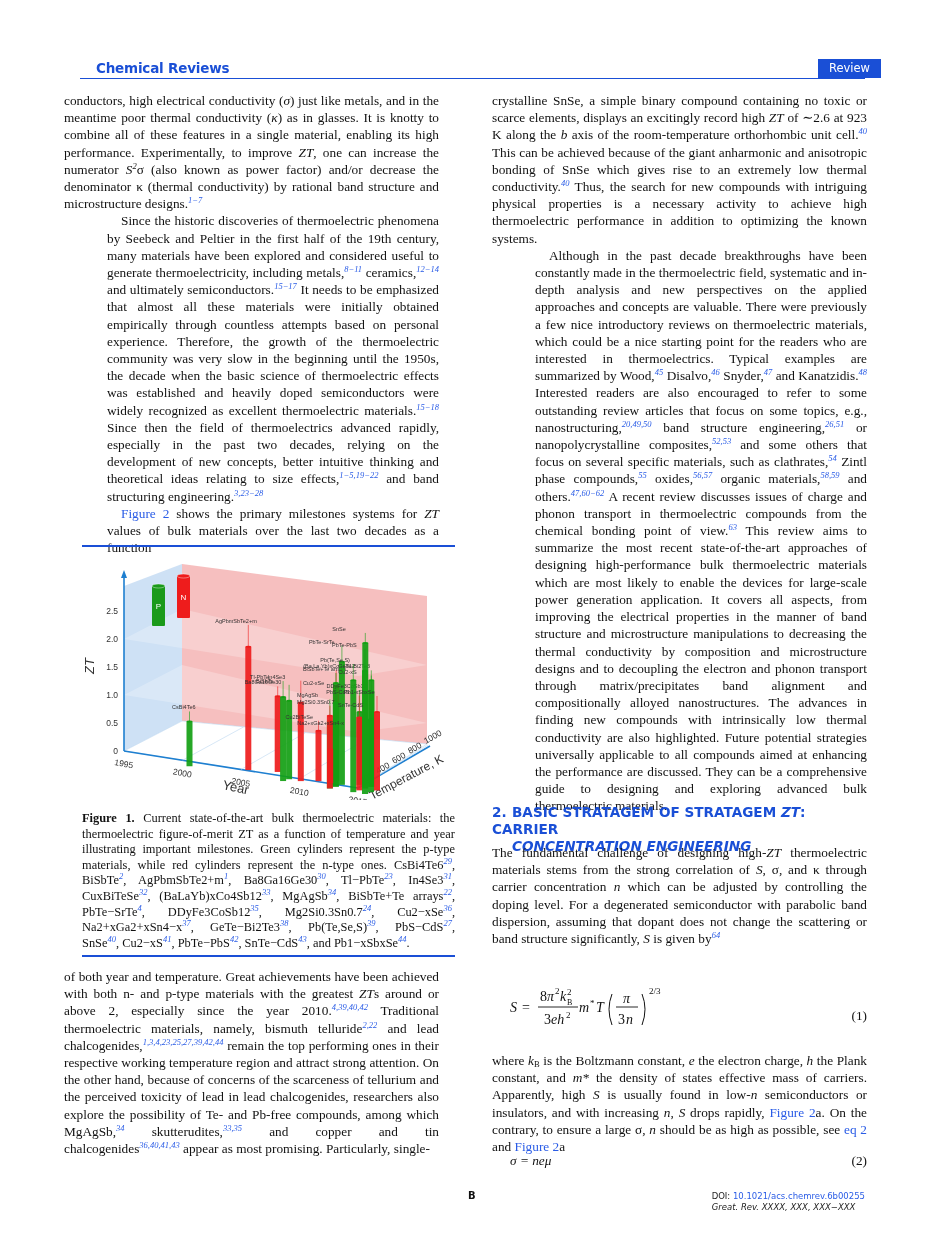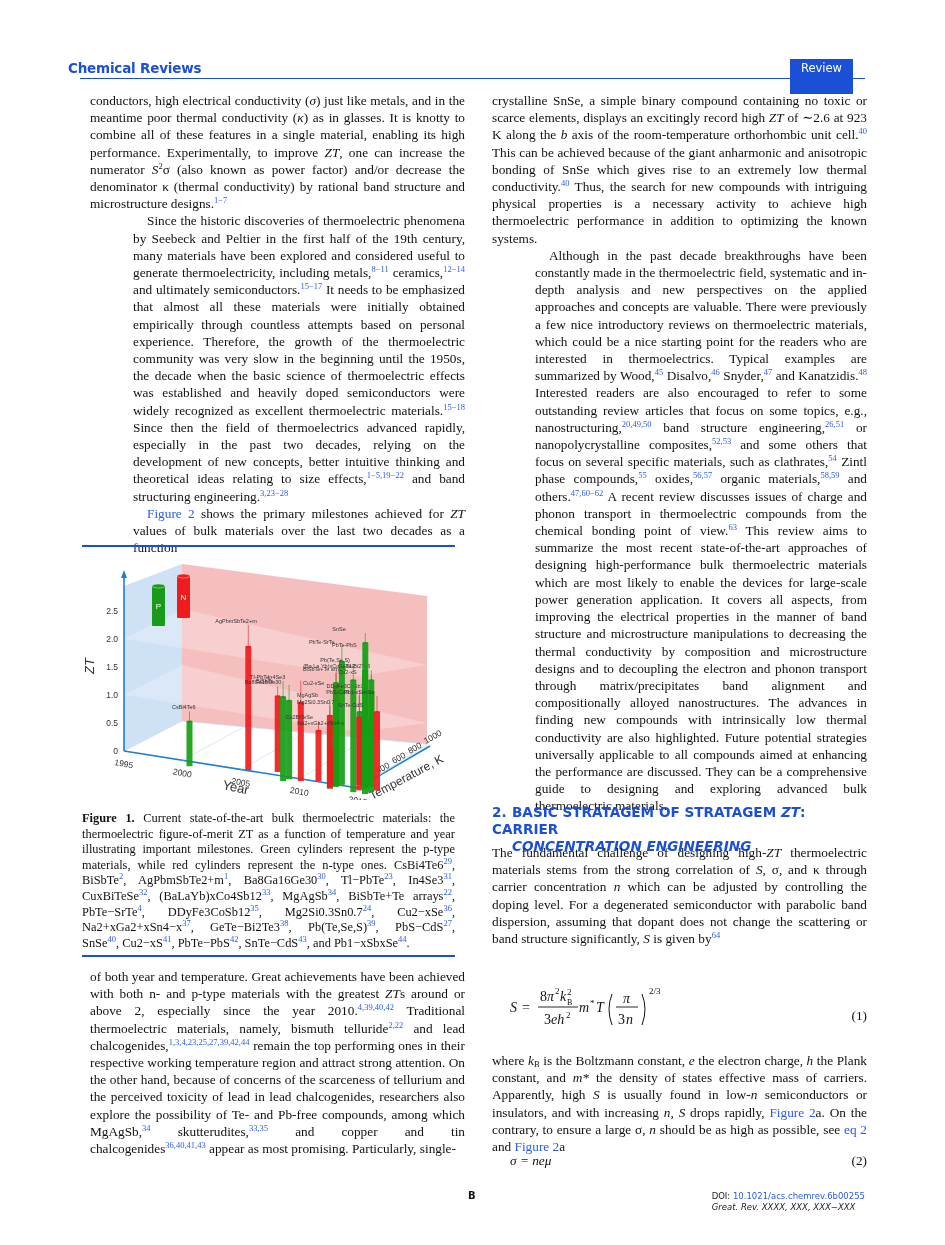--- a/index.html
+++ b/index.html
@@ -1,30 +1,30 @@
 <!DOCTYPE html>
 <html><head>
 <meta charset="utf-8">
 <style>
   html, body { margin: 0; padding: 0; background: #ffffff; }
   body { width: 945px; height: 1245px; position: relative; overflow: hidden;
          font-family: "Liberation Serif", "DejaVu Serif", serif; color: #111; }
-  .hdr { position: absolute; left: 68px; top: 59px; width: 785px; height: 20px; }
+  .hdr { position: absolute; left: 96px; top: 59px; width: 785px; height: 20px; }
   .hdr-title { position: absolute; left: 0; top: 1px; font-family: "DejaVu Sans", "Liberation Sans", sans-serif;
                font-weight: bold; font-size: 13.5px; color: #1a4fd6; letter-spacing: -0.2px; }
   .hdr-badge { position: absolute; right: 0; top: 0; background: #1a4fd6; color: #fff;
-               font-family: "DejaVu Sans", "Liberation Sans", sans-serif; font-size: 11.5px; padding: 2px 11px 19px 11px; }
+               font-family: "DejaVu Sans", "Liberation Sans", sans-serif; font-size: 11.5px; padding: 2px 11px 3px 11px; }
   .hdr-rule { position: absolute; left: 80px; top: 78px; width: 785px; height: 1px; background: #1a4fd6; }
 
   .col { position: absolute; width: 375px; font-size: 13.3px; line-height: 17.2px; text-align: justify; }
   .col p { margin: 0; text-indent: 0; }
   .col p.ind { text-indent: 14px; margin-left: 43px; }
-  .left { left: 90px; }
+  .left { left: 64px; }
   .right { left: 492px; }
-  sup { font-size: 8.5px; line-height: 0; color: #2a5ce6; vertical-align: 5px; }
+  sup { font-size: 8.5px; line-height: 0; color: #2a5ce6; vertical-align: 5px; font-style: italic; }
   sub { font-size: 8.5px; line-height: 0; vertical-align: -2px; }
   .link { color: #2a5ce6; }
   i { font-style: italic; }
 
   .fig-rule { position: absolute; left: 82px; width: 373px; height: 2px; background: #1a4fd6; }
   .figure { position: absolute; left: 82px; top: 556px; width: 375px; height: 244px; }
   .caption { position: absolute; left: 82px; top: 811px; width: 373px; font-size: 12.4px; line-height: 15.6px; text-align: justify; }
   .caption b { font-weight: bold; }
 
   .section { position: absolute; left: 492px; top: 804px; width: 380px;
@@ -45,21 +45,21 @@
 
 <div class="hdr">
   <span class="hdr-title">Chemical Reviews</span>
   <span class="hdr-badge">Review</span>
 </div>
 <div class="hdr-rule"></div>
 
 <div class="col left" style="top:92px;">
   <p><span>conductors, high electrical conductivity (</span><i>σ</i><span>) just like metals, and in the meantime poor thermal conductivity (</span><i>κ</i><span>) as in glasses. It is knotty to combine all of these features in a single material, enabling its high performance. Experimentally, to improve </span><i>ZT</i><span>, one can increase the numerator </span><i>S</i><sup style="color:#111">2</sup><span>σ (also known as power factor) and/or decrease the denominator κ (thermal conductivity) by rational band structure and microstructure designs.</span><sup>1−7</sup></p>
   <p class="ind"><span>Since the historic discoveries of thermoelectric phenomena by Seebeck and Peltier in the first half of the 19th century, many materials have been explored and considered useful to generate thermoelectricity, including metals,</span><sup>8−11</sup><span> ceramics,</span><sup>12−14</sup><span> and ultimately semiconductors.</span><sup>15−17</sup><span> It needs to be emphasized that almost all these materials were initially obtained empirically through countless attempts based on personal experience. Therefore, the growth of the thermoelectric community was very slow in the beginning until the 1950s, the decade when the basic science of thermoelectric effects was established and heavily doped semiconductors were widely recognized as excellent thermoelectric materials.</span><sup>15−18</sup><span> Since then the field of thermoelectrics advanced rapidly, especially in the past two decades, relying on the development of new concepts, better intuitive thinking and theoretical ideas relating to size effects,</span><sup>1−5,19−22</sup><span> and band structuring engineering.</span><sup>3,23−28</sup></p>
-  <p class="ind"><span class="link">Figure 2</span><span> shows the primary milestones achieved for </span><i>ZT</i><span> values of bulk materials over the last two decades as a function</span></p>
+  <p class="ind"><span class="link">Figure 2</span><span> shows the primary milestones systems for </span><i>ZT</i><span> values of bulk materials over the last two decades as a function</span></p>
 </div>
 
 <div class="fig-rule" style="top:545px;"></div>
 <div class="figure">
   <svg id="chart" width="375" height="244" viewBox="0 0 375 244">
       <polygon points="42,195 42,30 100,8 100,165" fill="#c5dcf3" opacity="0.85"></polygon>
       <polygon points="100,8 345,40 345,188 100,165" fill="#f4b4b4" opacity="0.85"></polygon>
       <polygon points="42,195 276,232 345,188 100,165" fill="#ffffff" stroke="#bcd6f0" stroke-width="0.6"></polygon>
       <polygon points="42,139 100,109 345,167 276,176" fill="#ffffff" opacity="0.25"></polygon>
       <polygon points="42,83 100,53 345,109 276,120" fill="#ffffff" opacity="0.25"></polygon>

